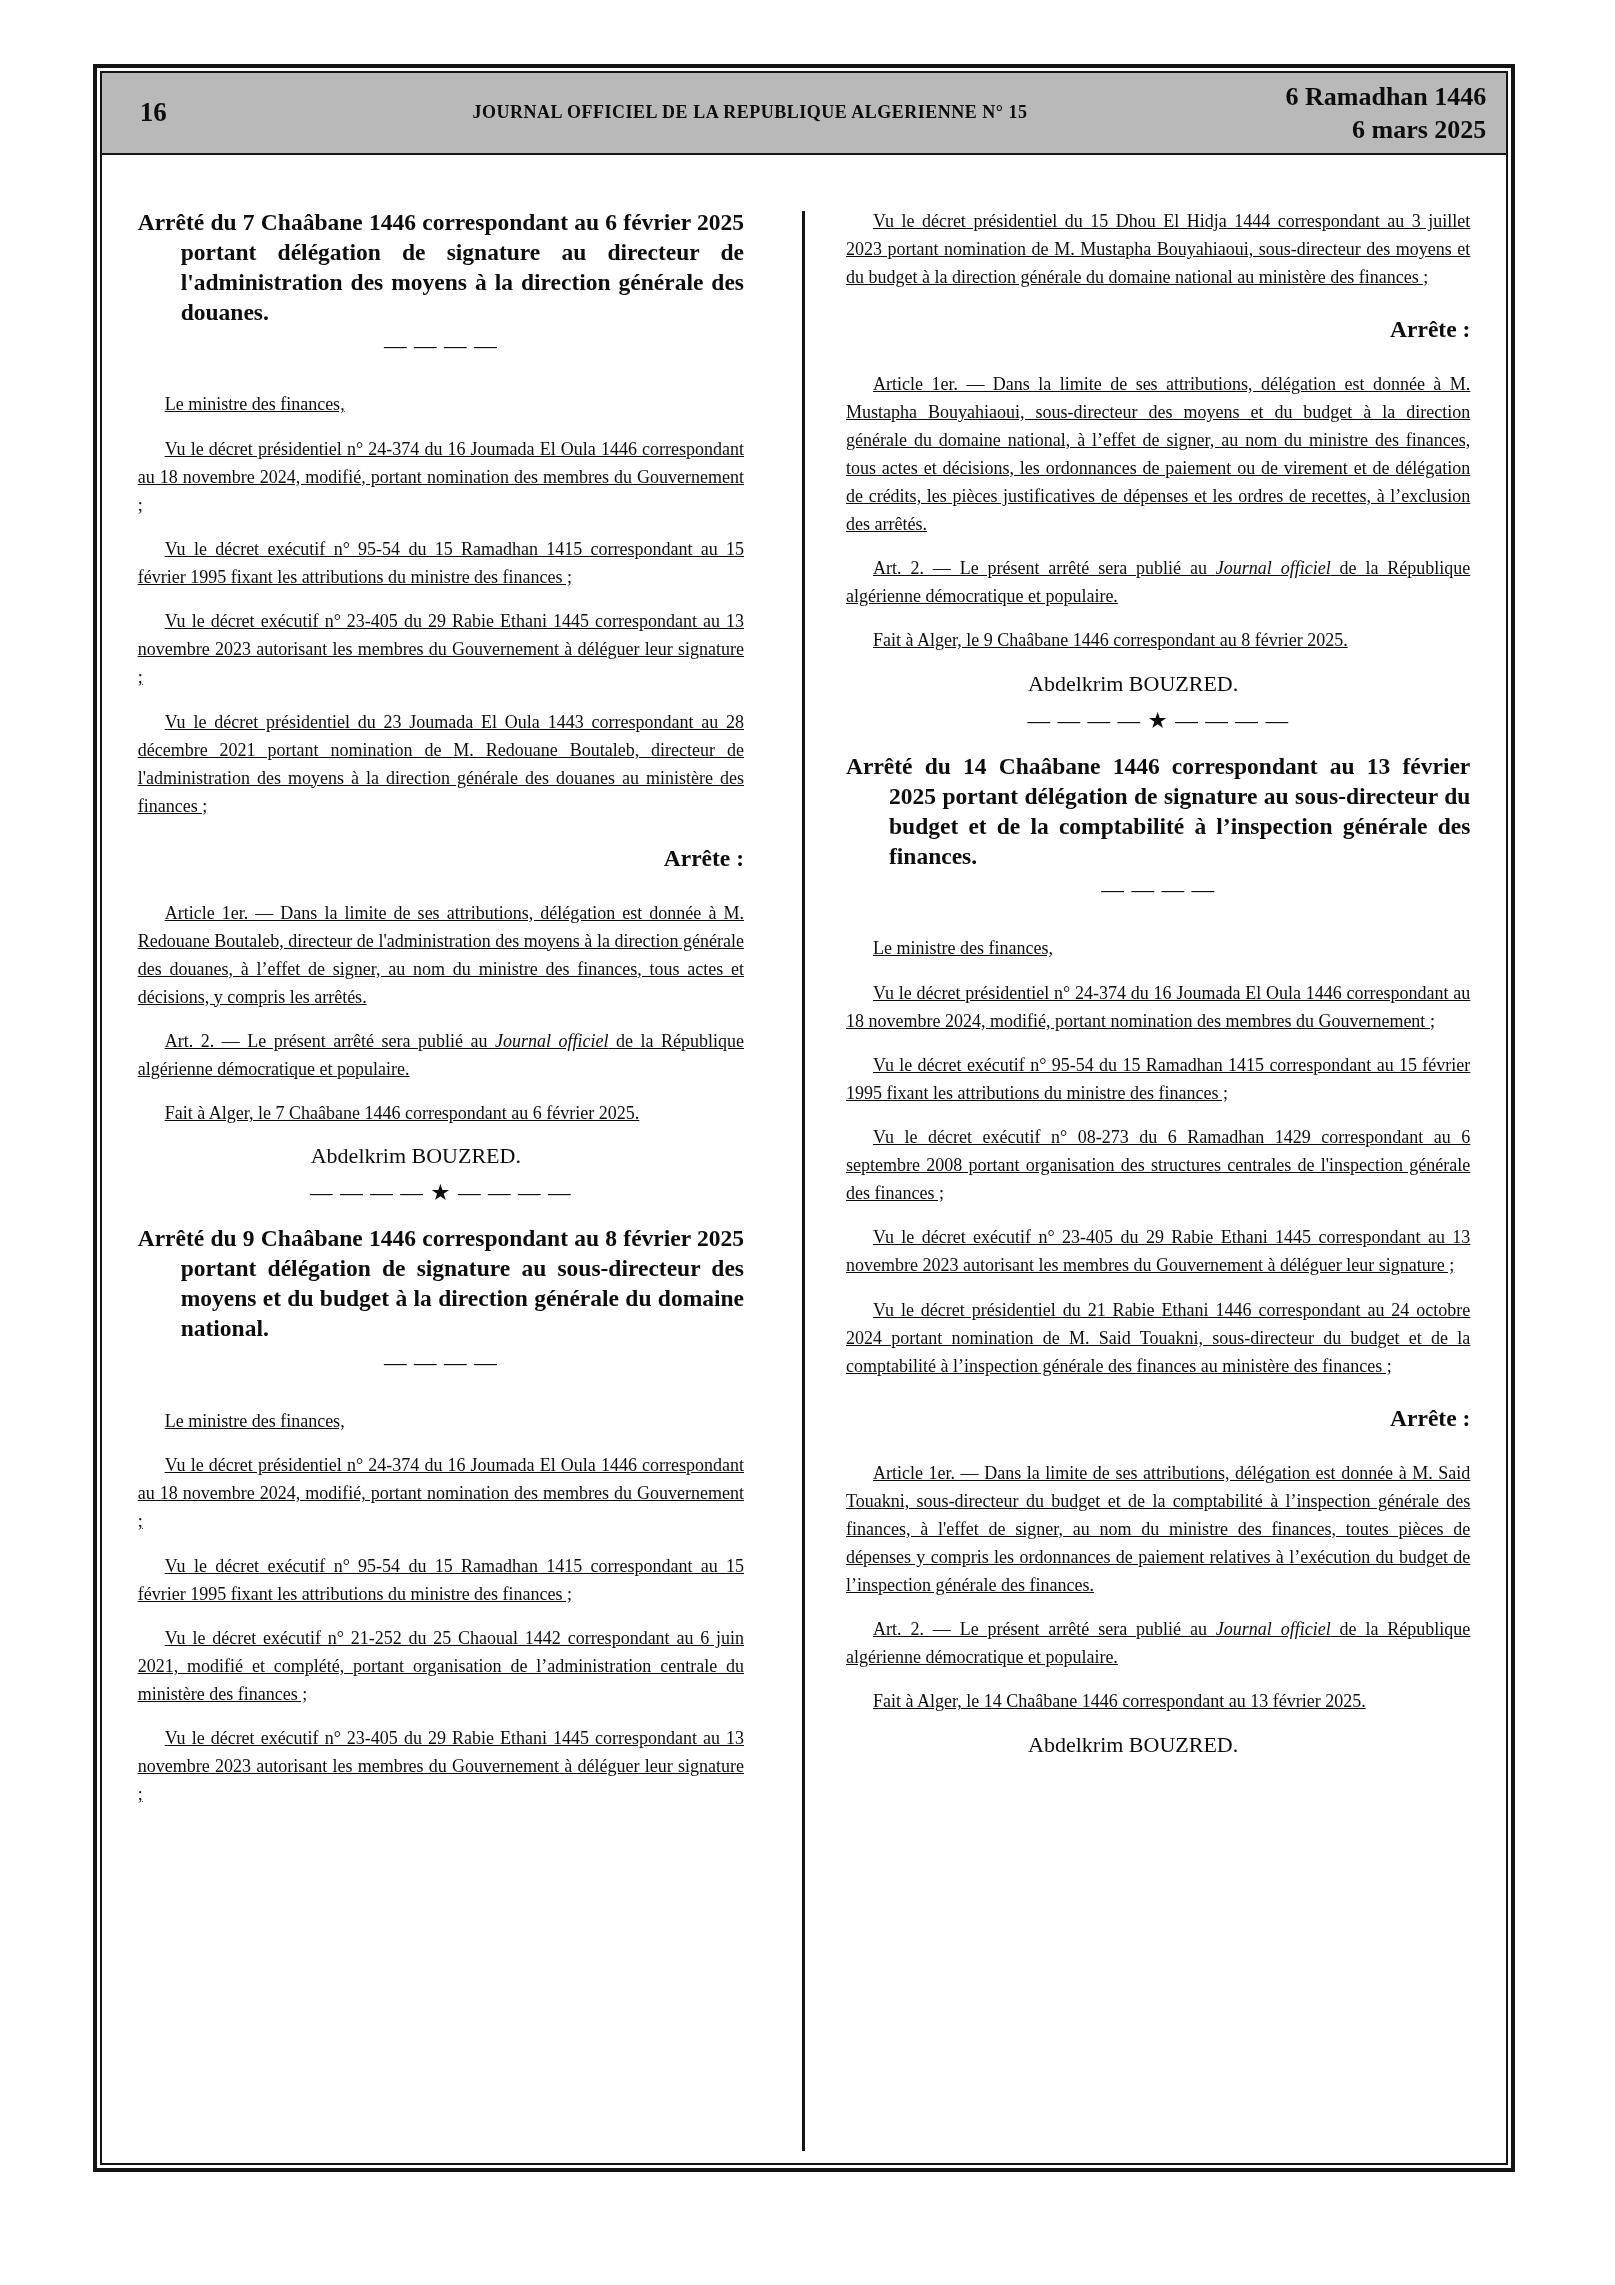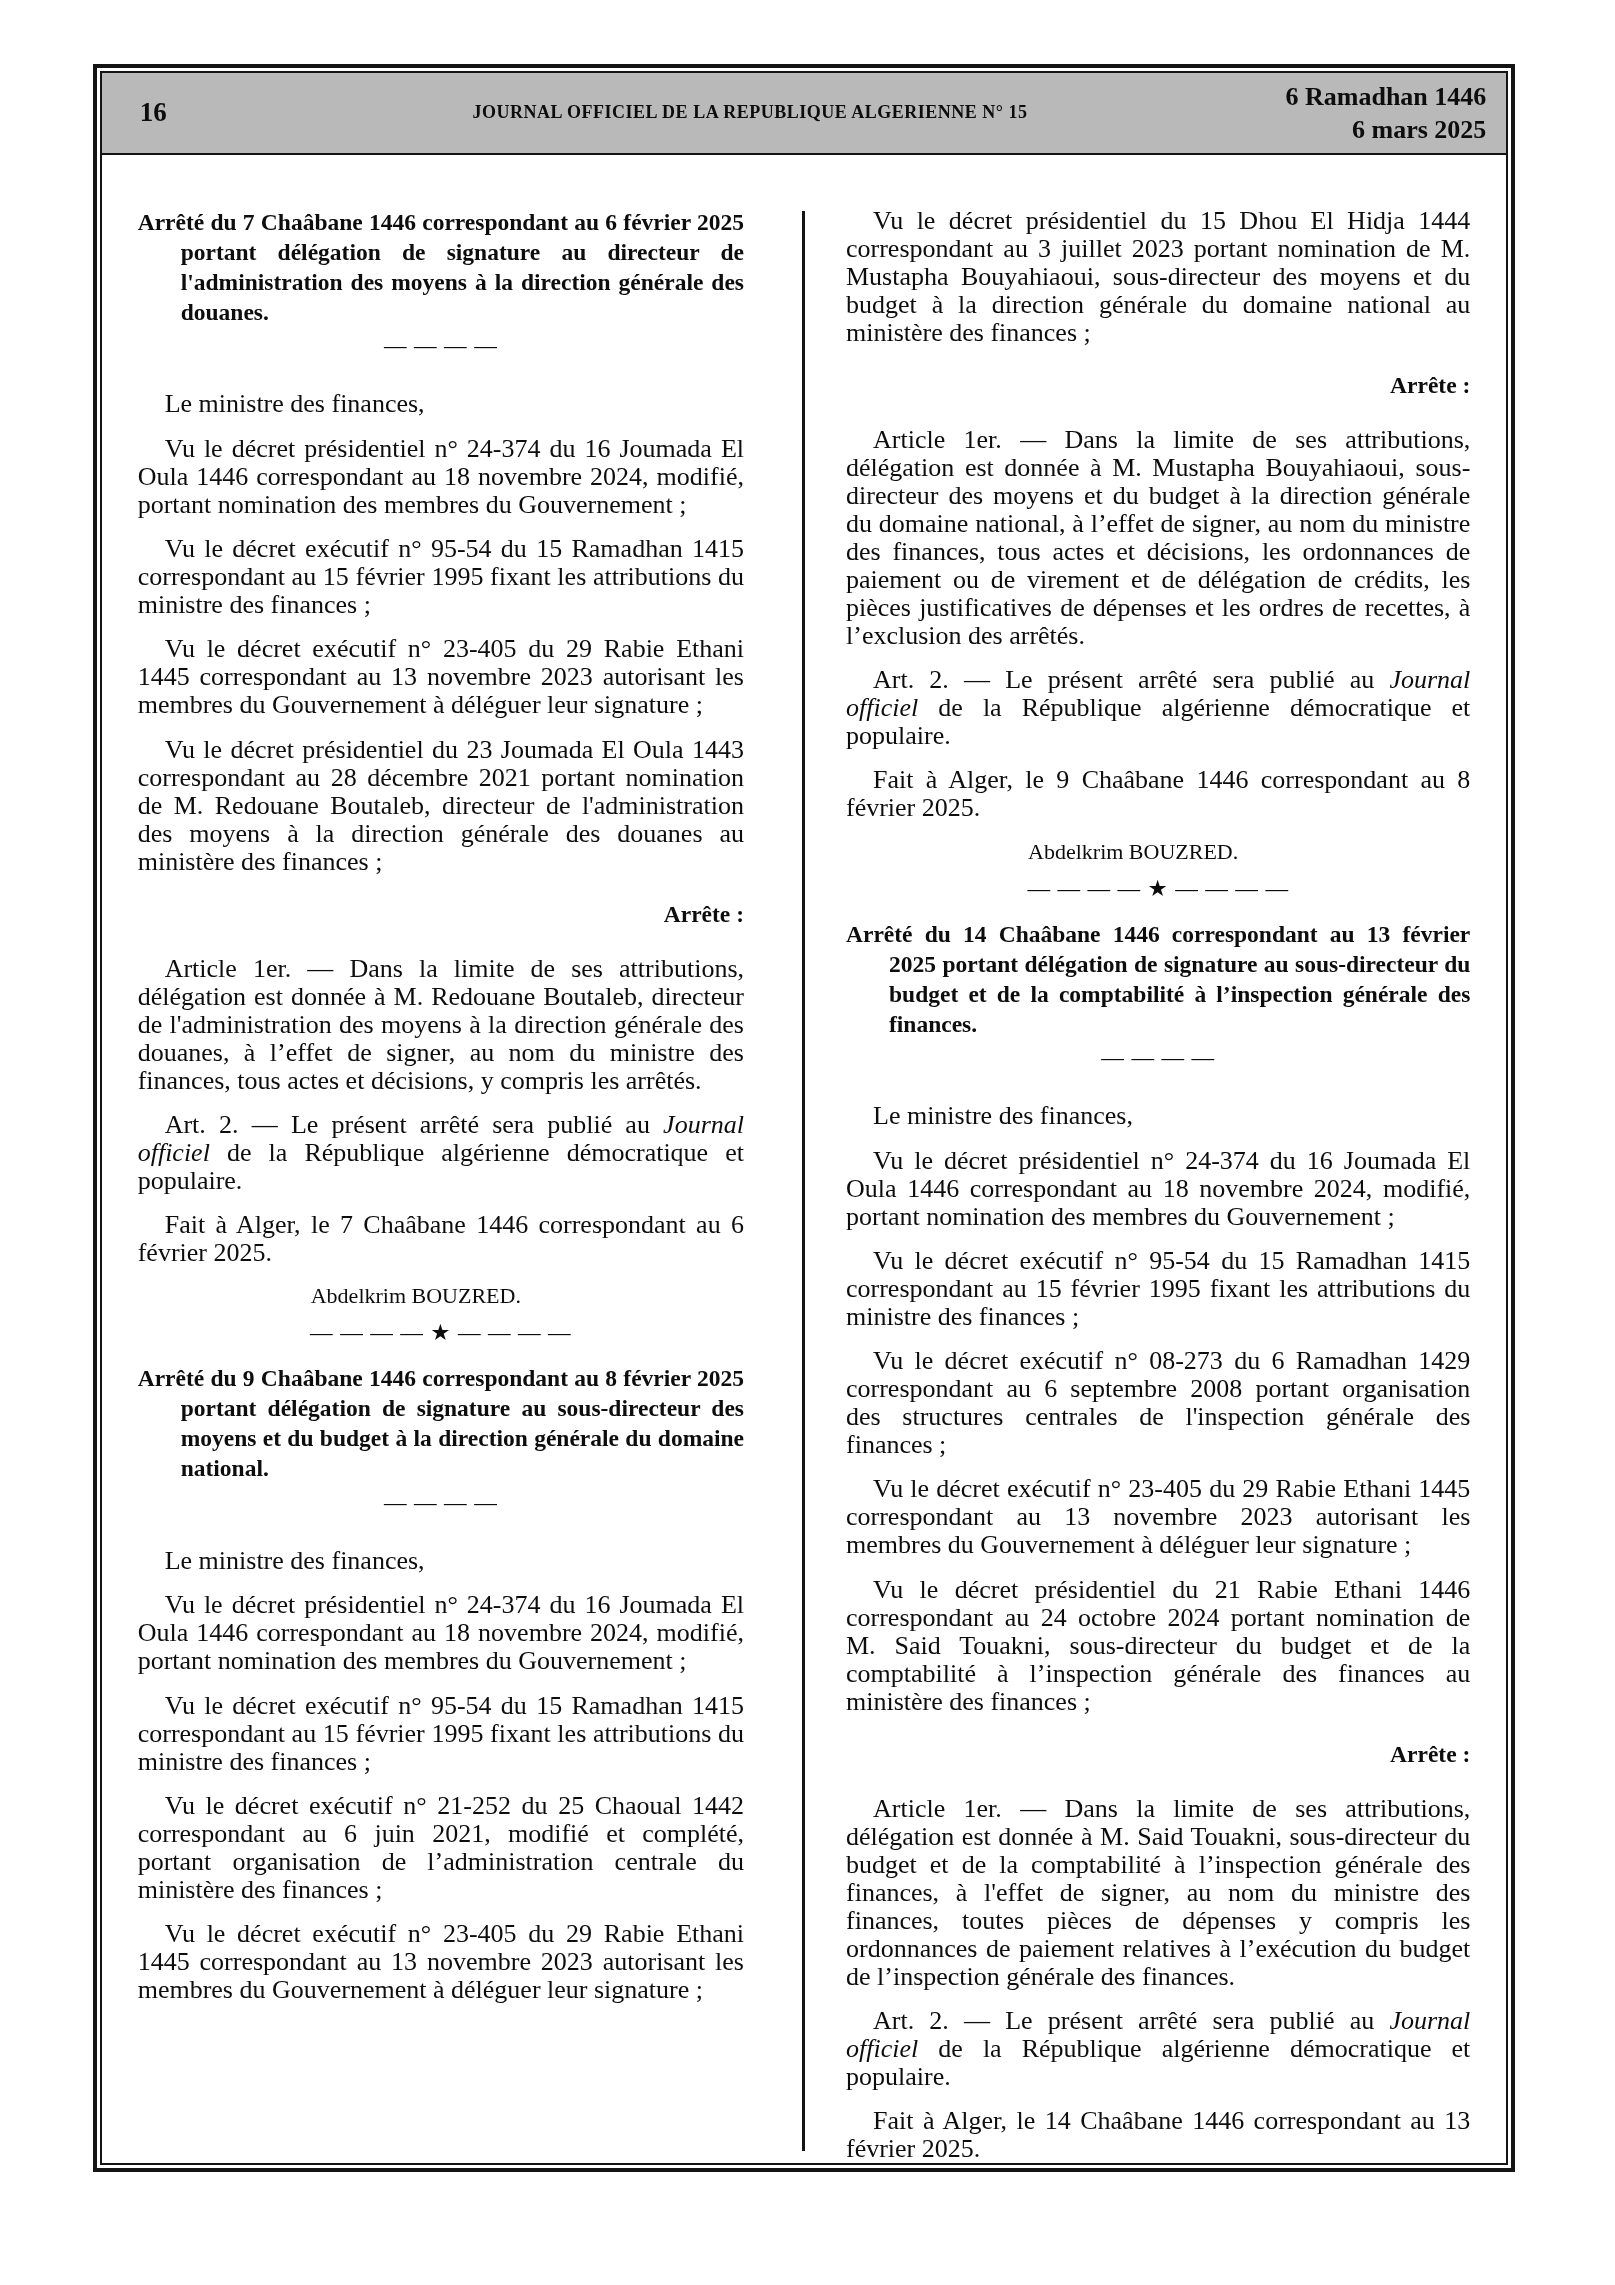--- a/index.html
+++ b/index.html
@@ -40,22 +40,22 @@
   }
   .b-sep{
     text-align:center;font-size:22.6px;letter-spacing:0.9px;
     margin:0 0 33px;line-height:23.5px;
   }
   .b-star{
     text-align:center;font-size:22.6px;letter-spacing:0.9px;
     margin:11px 0 18px;line-height:25px;
   }
   .b-para{
-    font-size:26px;line-height:28px;text-align:justify;
-    text-indent:27px;margin:0 0 16.3px;
+    font-size:18px;line-height:28px;text-align:justify;
+    text-indent:27px;margin:0 0 16.3px;text-decoration:underline;
   }
   .b-arrete{
     font-weight:bold;font-size:23.5px;text-align:right;margin:25px 0 27px;
   }
   .b-sign{
     text-align:center;font-size:22px;padding-right:50px;margin:14.5px 0 3.6px;
   }
   .it{font-style:italic;}
 </style>
 </head>

